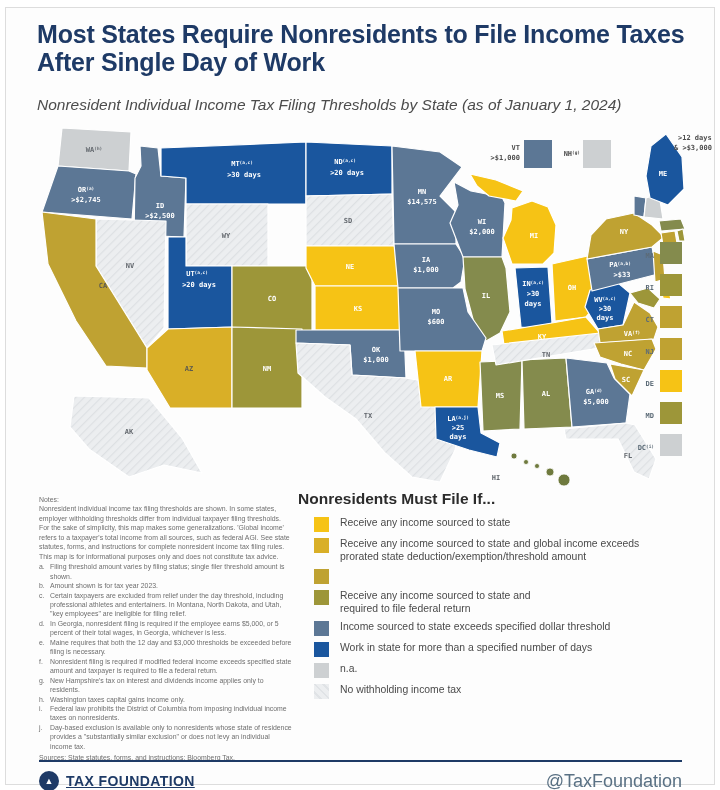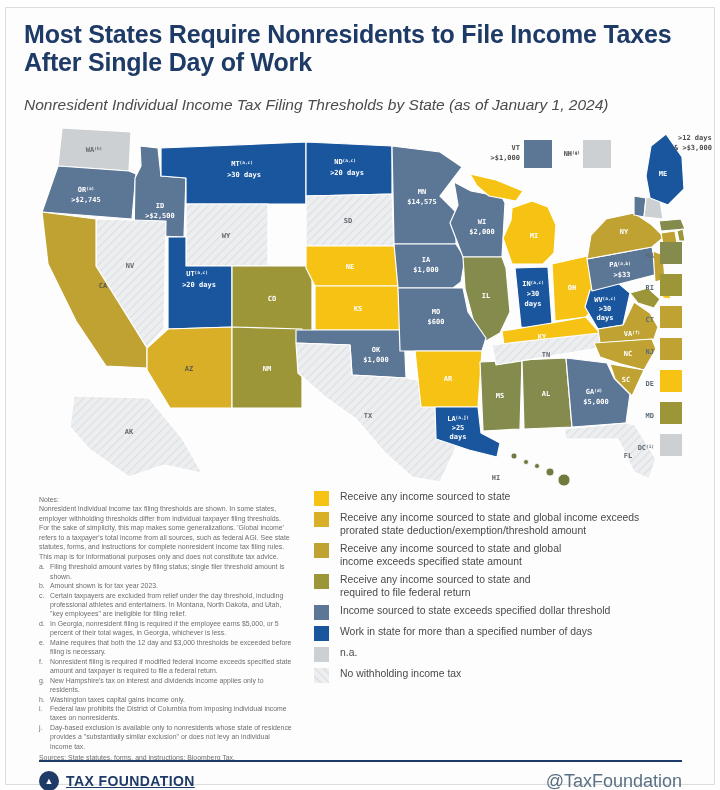--- a/index.html
+++ b/index.html
@@ -1,18 +1,18 @@
 <!DOCTYPE html>
 <html><head>
 <meta charset="utf-8">
 <style>
   html,body{margin:0;padding:0;background:#fff;}
   body{width:720px;height:790px;position:relative;font-family:"Liberation Sans",sans-serif;overflow:hidden;}
   .card{position:absolute;left:5px;top:7px;right:5px;bottom:5px;background:#fdfdfd;border:1px solid #ddd;}
-  .header{position:absolute;left:18px;top:13px;width:660px;}
+  .header{position:absolute;left:31px;top:13px;width:660px;}
   .title{font-size:25px;line-height:1.1;font-weight:bold;color:#1e3a66;letter-spacing:-0.2px;}
   .subtitle{margin-top:20px;font-size:15.5px;font-style:italic;color:#4c4c4c;}
   .map-wrap{position:absolute;left:28px;top:108px;width:684px;height:382px;}
   svg text{font-family:"DejaVu Sans Mono",monospace;}
   .mlab{font-size:7px;font-weight:bold;fill:#ffffff;text-anchor:middle;}
   .mlab.dk{fill:#5c5a50;}
   .mlab.gy{fill:#63686e;}
   .sup{font-size:4.4px;}
   .side-lab{font-size:7px;font-weight:bold;fill:#5c6b77;text-anchor:end;}
   .ann{font-size:7px;font-weight:bold;fill:#4d4d4d;}
@@ -243,33 +243,32 @@
         <span class="nt">Federal law prohibits the District of Columbia from imposing individual income taxes on nonresidents.</span>
       </div>
     <div class="note">
         <span class="nl">j.</span>
         <span class="nt">Day-based exclusion is available only to nonresidents whose state of residence provides a "substantially similar exclusion" or does not levy an individual income tax.</span>
       </div>
     <div class="sources">Sources: State statutes, forms, and instructions; Bloomberg Tax.</div>
   </div>
 
   <div class="legend">
+    <div class="legend-title">Nonresidents Must File If...</div>
     <div class="litem">
         <span class="sw sw1"></span>
         <span class="lt">Receive any income sourced to state</span>
       </div>
     <div class="litem">
         <span class="sw sw2"></span>
         <span class="lt">Receive any income sourced to state and global income exceeds
 prorated state deduction/exemption/threshold amount</span>
       </div>
     <div class="litem">
         <span class="sw sw3"></span>
-        <span class="lt">Receive any income sourced to state and global
-income exceeds specified state amount</span>
       </div>
     <div class="litem">
         <span class="sw sw4"></span>
         <span class="lt">Receive any income sourced to state and
 required to file federal return</span>
       </div>
     <div class="litem">
         <span class="sw sw6"></span>
         <span class="lt">Income sourced to state exceeds specified dollar threshold</span>
       </div>

